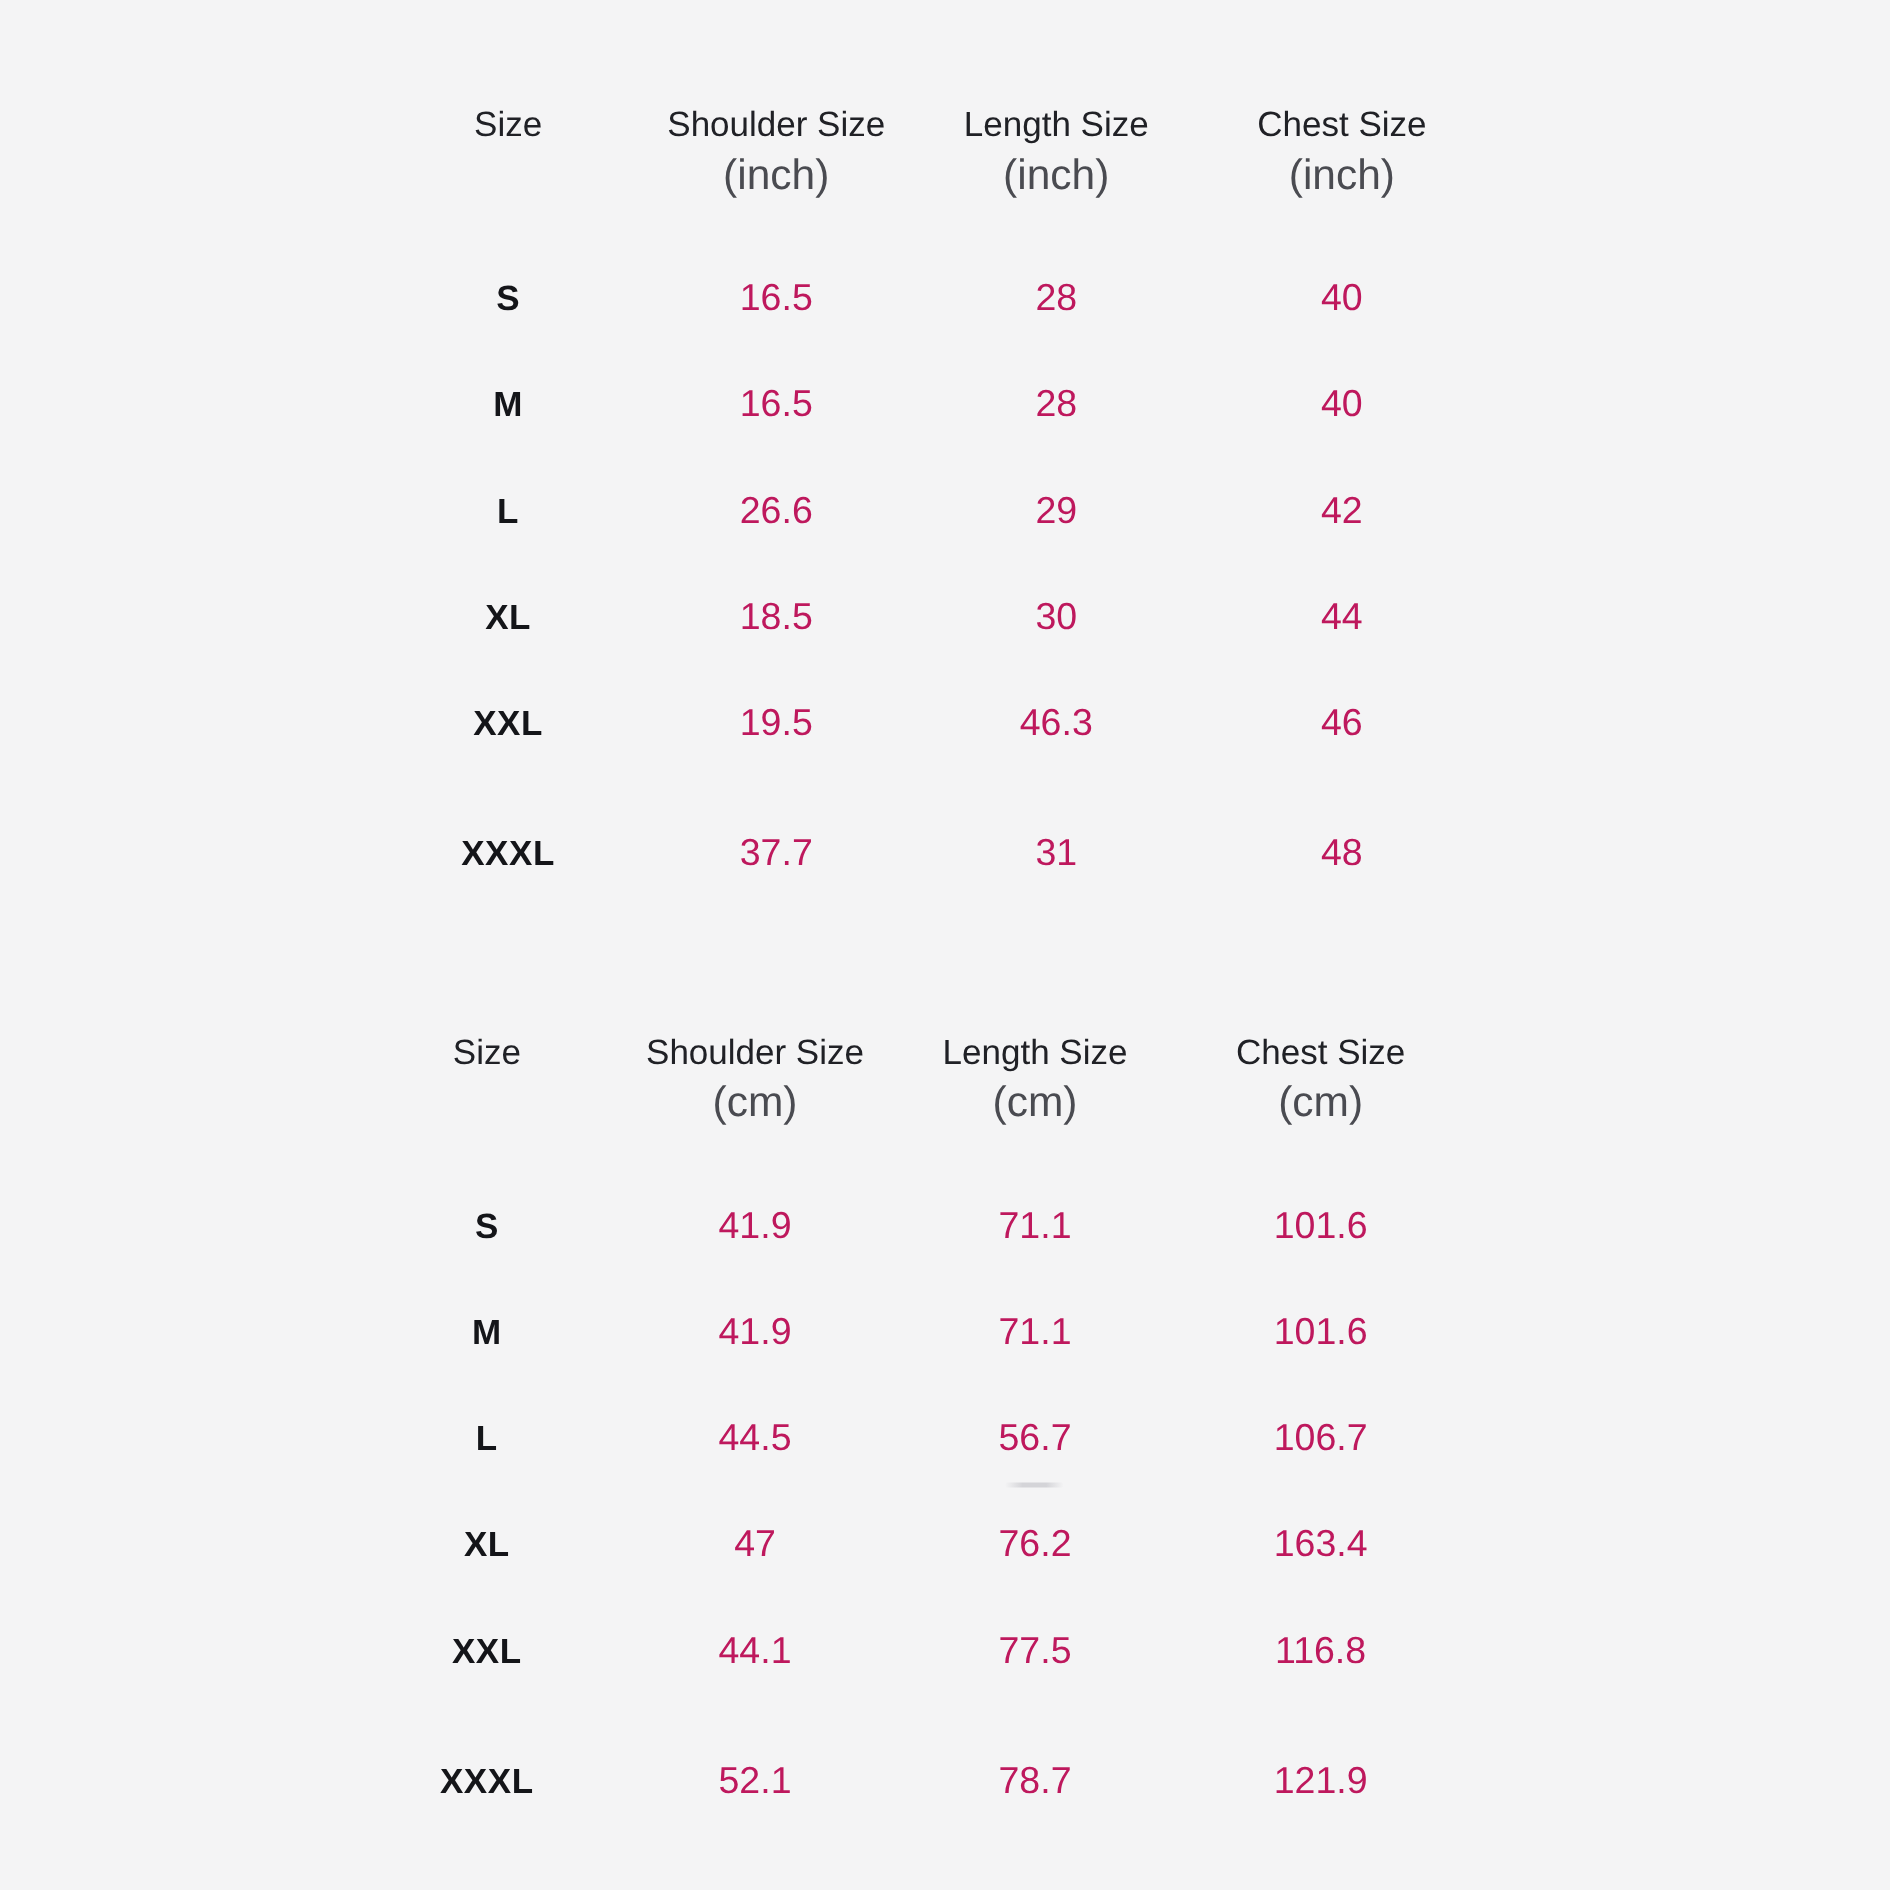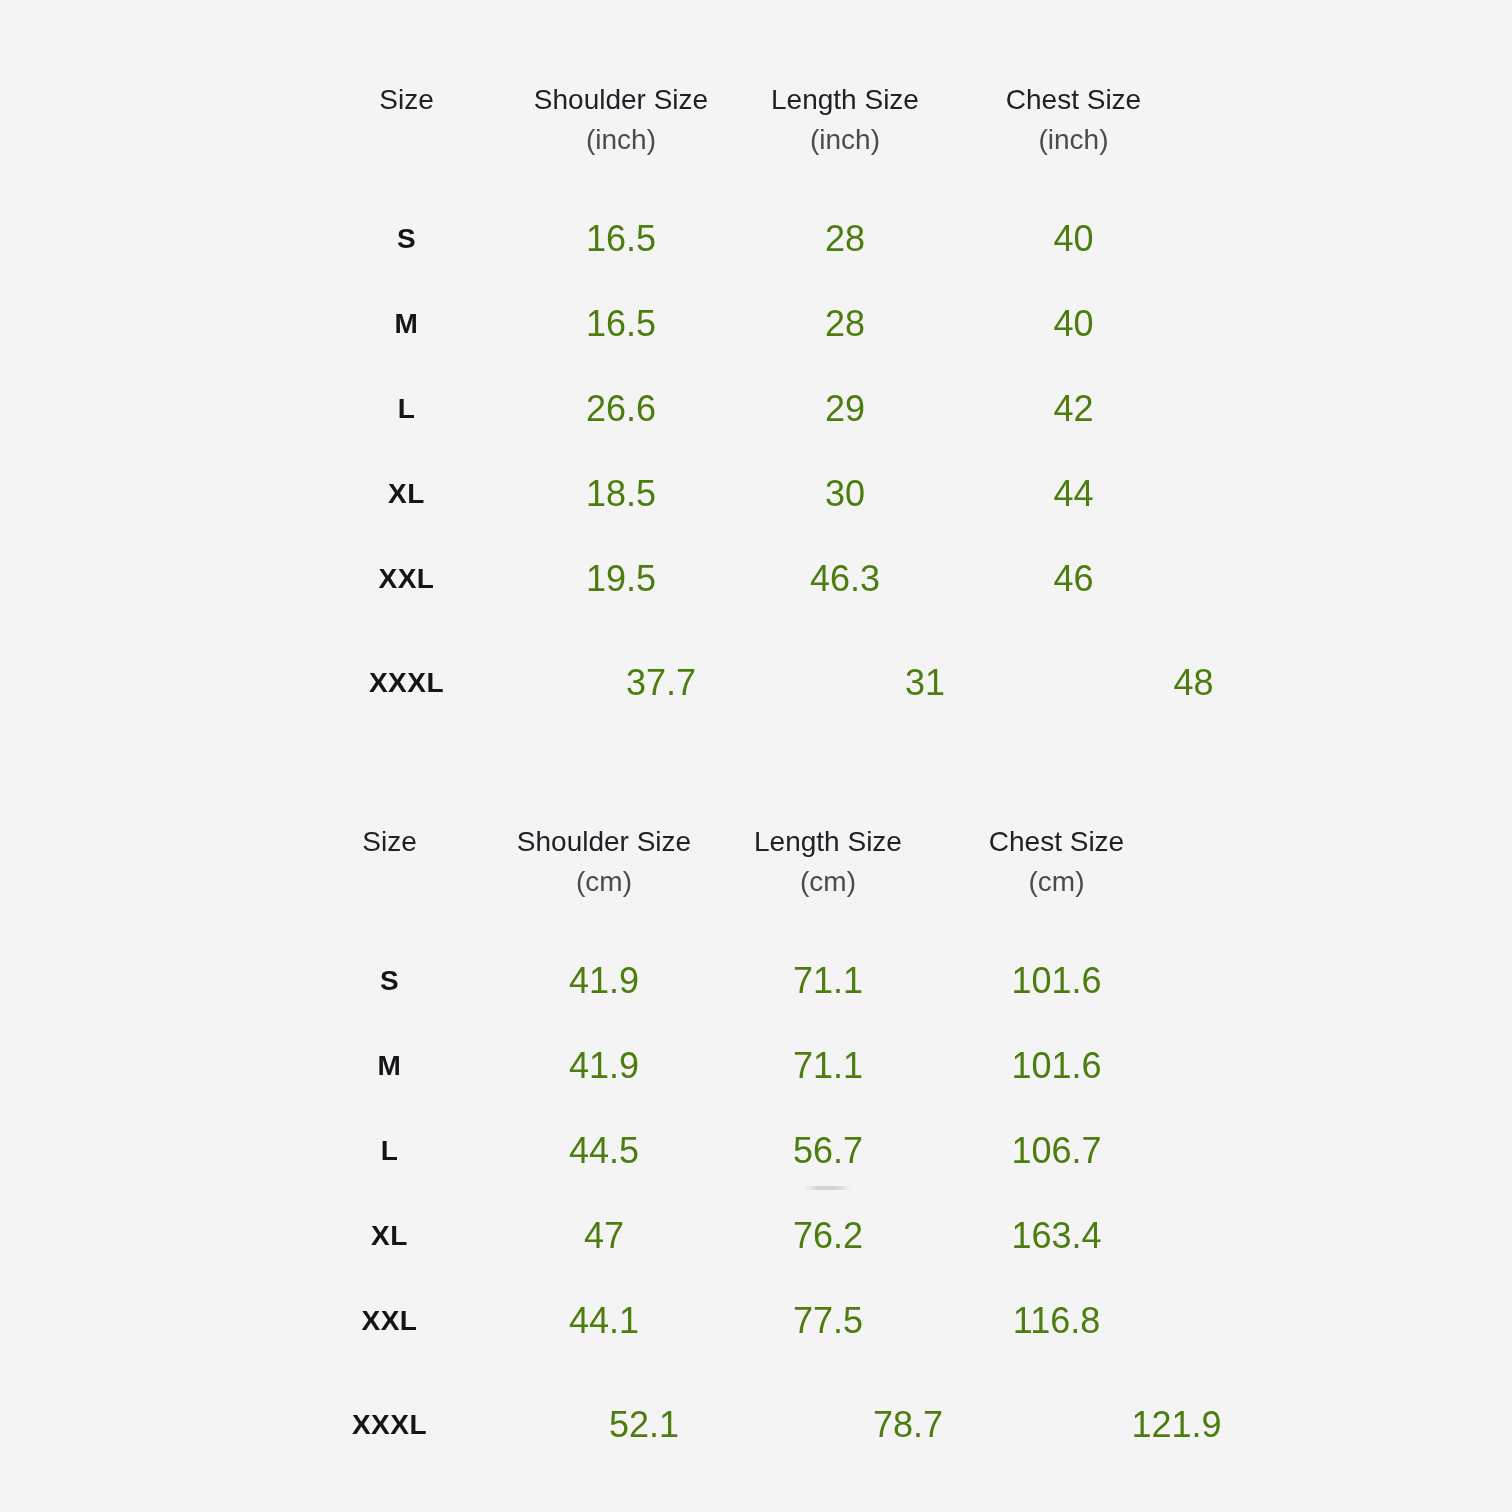--- a/index.html
+++ b/index.html
@@ -28,41 +28,41 @@
   .header-row .cell {
   }
   .header-main {
     color: #202126;
     font-size: 28px;
     line-height: 40px;
     font-weight: 400;
   }
   .header-unit {
     color: #4a4b51;
-    font-size: 28px;
+    font-size: 34px;
     line-height: 40px;
     font-weight: 400;
   }
   .data-row {
     height: 85px;
     align-items: center;
   }
   .data-row.first { margin-top: 36px; }
-  .data-row.last  { margin-top: 19px; gap: 40px; }
+  .data-row.last  { margin-top: 19px; }
 
   .cell { text-align: center; }
   .size-label {
     color: #141519;
     font-size: 28px;
     font-weight: 700;
     letter-spacing: 0.5px;
   }
   .value {
-    color: #4d7c0f;
-    font-size: 36px;
+    color: #be185d;
+    font-size: 30px;
     font-weight: 400;
   }
   .scroll-dash {
     position: absolute;
     left: 804px;
     top: 1186px;
     width: 47px;
     height: 4px;
     border-radius: 2px;
     background: linear-gradient(90deg, rgba(212,212,216,0) 0%, #d4d4d8 30%, #d4d4d8 70%, rgba(212,212,216,0) 100%);

